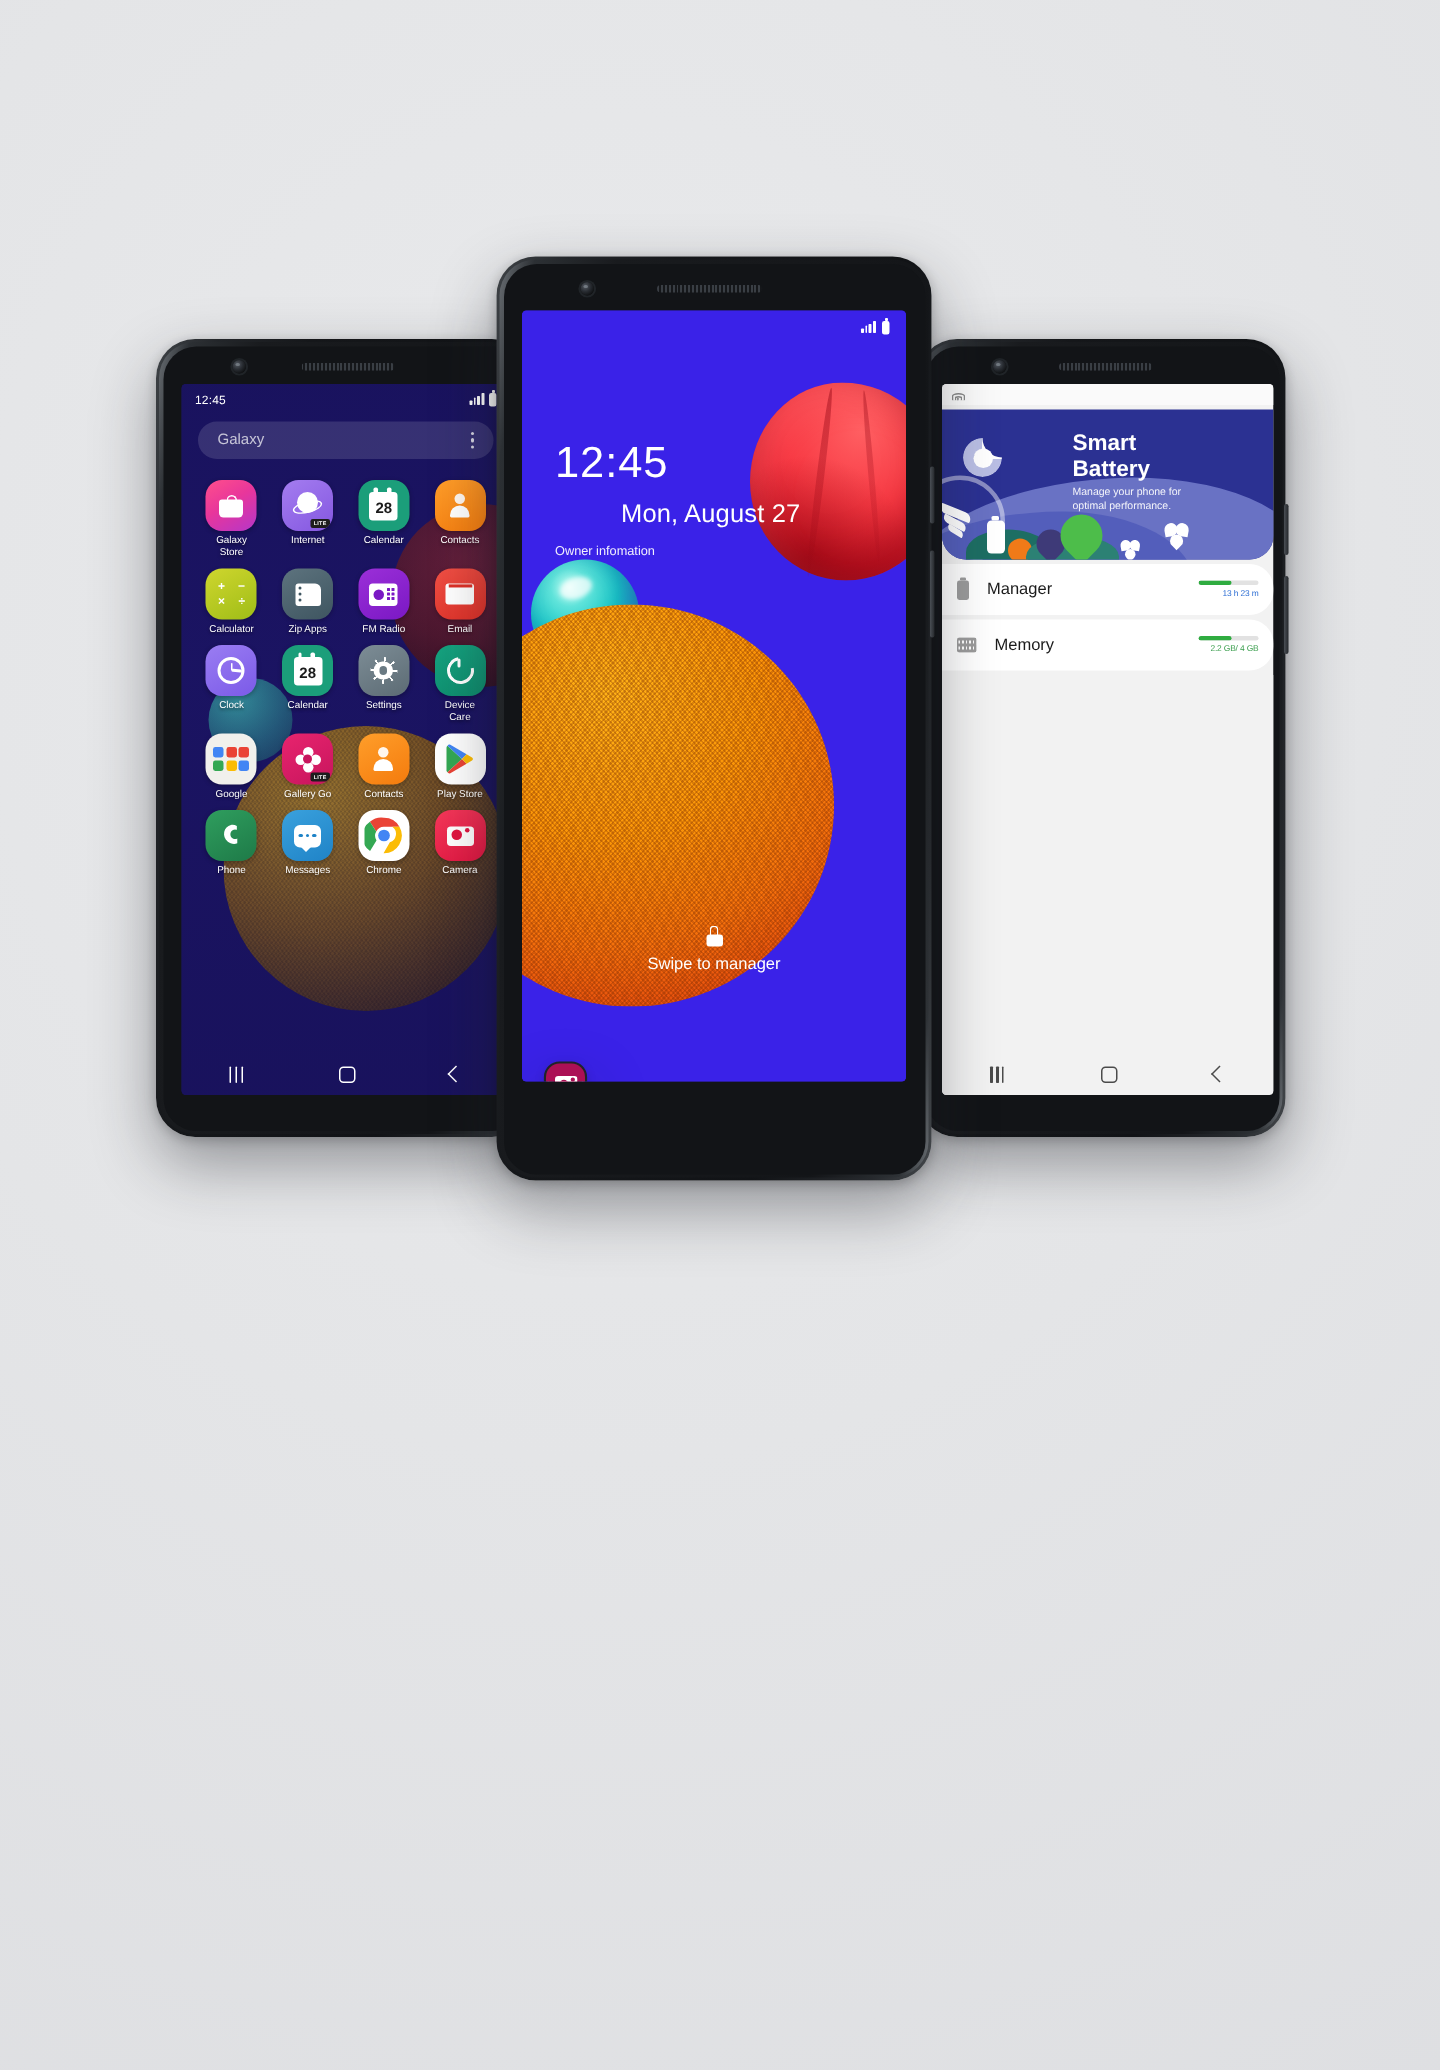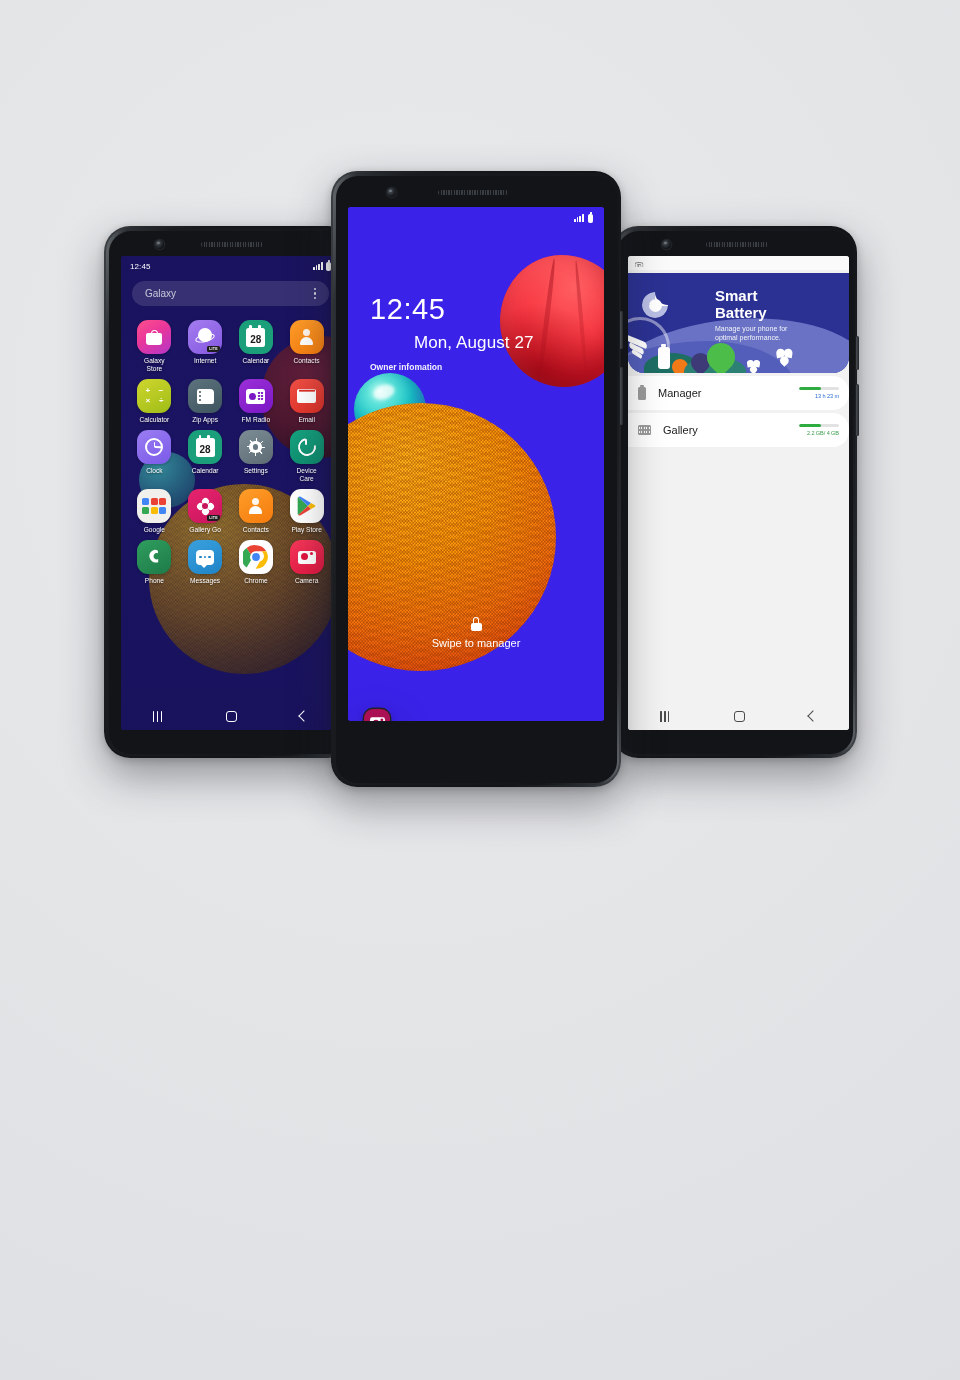--- a/index.html
+++ b/index.html
@@ -217,21 +217,21 @@
     position:absolute; left:22px; top:88px; z-index:6;
     color:#fff; font-size:29px; font-weight:300; letter-spacing:.6px;
     line-height:1;
   }
   .lock-date{
     position:absolute; left:22px; top:126px; z-index:6;
     color:#fff; font-size:17px; font-weight:300; letter-spacing:.1px;margin-left:44px;
   }
   .lock-owner{
     position:absolute; left:22px; top:155px; z-index:6;
-    color:rgba(255,255,255,.93); font-size:8.5px; font-weight:700;text-align:center;
+    color:rgba(255,255,255,.93); font-size:8.5px; font-weight:400;text-align:center;
   }
   .lock-unlock{
     position:absolute; left:0;right:0; bottom:72px; z-index:6;
     display:flex; flex-direction:column; align-items:center; gap:6px;
   }
   .lock-ico{
     width:11px;height:14px; position:relative;
   }
   .lock-ico .body{
     position:absolute;bottom:0;left:0;width:11px;height:8.4px;
@@ -914,21 +914,21 @@
               </span>
               <span class="val" style="color: rgb(45, 110, 212);">13 h 23 m</span>
             </span>
           </div>
           <div class="sm-row">
             <span class="lft">
               <span class="g-ic memory">
                 <i></i>
                 <b></b>
               </span>
-              <span class="nm">Gallery</span>
+              <span class="nm">Memory</span>
             </span>
             <span class="rgt">
               <span class="bar">
                 <i style="width: 55%;"></i>
               </span>
               <span class="val" style="color: rgb(58, 158, 77);">2.2 GB/ 4 GB</span>
             </span>
           </div>
         </div>
       <div class="sm-rest"></div>

